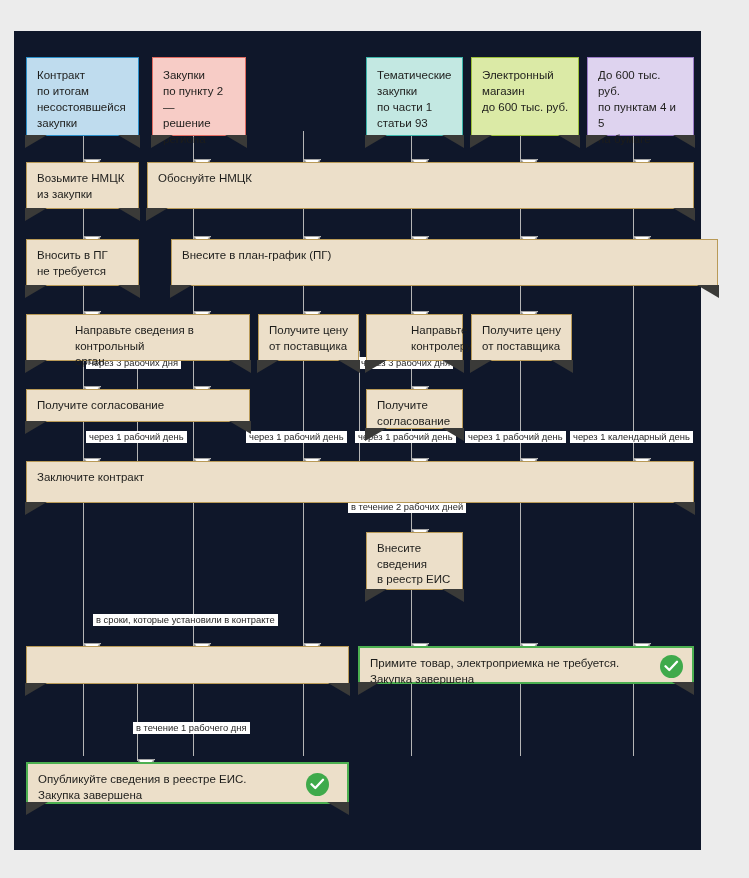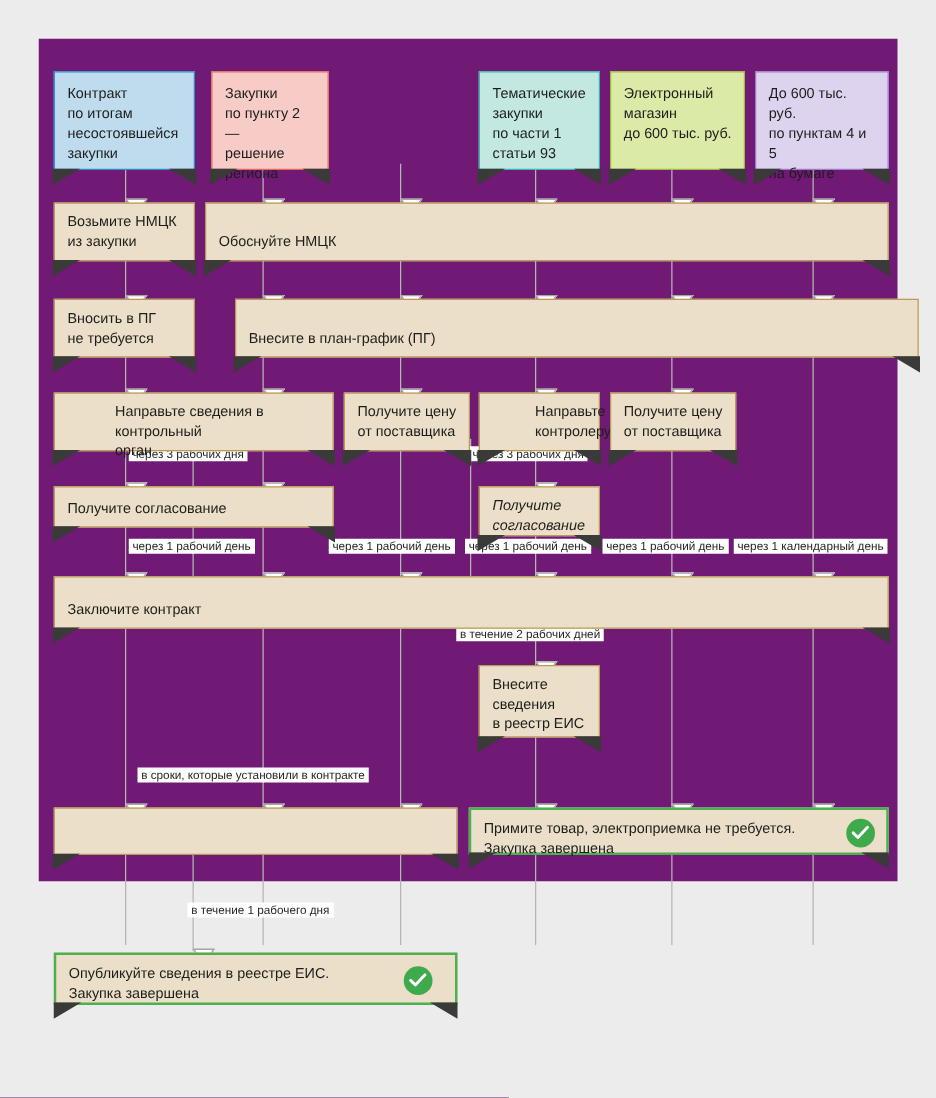--- a/index.html
+++ b/index.html
@@ -3,36 +3,36 @@
 <meta charset="utf-8">
 <style>
   html,body{margin:0;padding:0;}
   body{
     width:749px;height:878px;
     background:#ececec;
     font-family:"Liberation Sans","DejaVu Sans",sans-serif;
     overflow:hidden;
   }
   #canvas{
-    position:absolute;left:31px;top:31px;width:687px;height:674px;
-    background:#701a75;
+    position:absolute;left:14px;top:31px;width:687px;height:819px;
+    background:#0f172a;
   }
   
   .node{
     position:absolute;
     box-sizing:border-box;
     border:1.6px solid #b99a57;
     background:#ecdfc9;
     color:#1d1d1b;
     font-size:11.5px;
     line-height:15.5px;
     padding:8px 10px 6px 10px;
     z-index:6;
   }
-  .node.center{display:flex;align-items:flex-end;}
+  .node.center{display:flex;align-items:flex-start;}
   
   .node .flag{
     position:absolute;bottom:-13px;width:0;height:0;
     border-top:13px solid #3a3a38;
     z-index:7;
   }
   .node .flag.l{left:-1.6px;border-right:22px solid transparent;}
   .node .flag.r{right:-1.6px;border-left:22px solid transparent;}
 
   
@@ -214,21 +214,21 @@
   <div class="arrow" style="left:69px;top:355px;"></div>
   <div class="arrow" style="left:179px;top:355px;"></div>
   <div class="arrow" style="left:397px;top:355px;"></div>
 
   <div class="node center" style="left:12px;top:358px;width:224px;height:33px;">
     <span style="white-space:pre-line">Получите согласование</span>
     <span class="flag l"></span>
     <span class="flag r"></span>
   </div>
 
-  <div class="node" style="left:352px;top:358px;width:97px;height:40px;font-style:italic;">
+  <div class="node" style="left:352px;top:358px;width:97px;height:40px;">
     <span style="white-space:pre-line">Получите
 согласование</span>
     <span class="flag l"></span>
     <span class="flag r"></span>
   </div>
 
   <div class="elabel" style="left:72px;top:400px;">через 1 рабочий  день</div>
   <div class="elabel" style="left:232px;top:400px;">через 1 рабочий день</div>
   <div class="elabel" style="left:341px;top:400px;">через 1 рабочий  день</div>
   <div class="elabel" style="left:451px;top:400px;">через 1 рабочий день</div>

